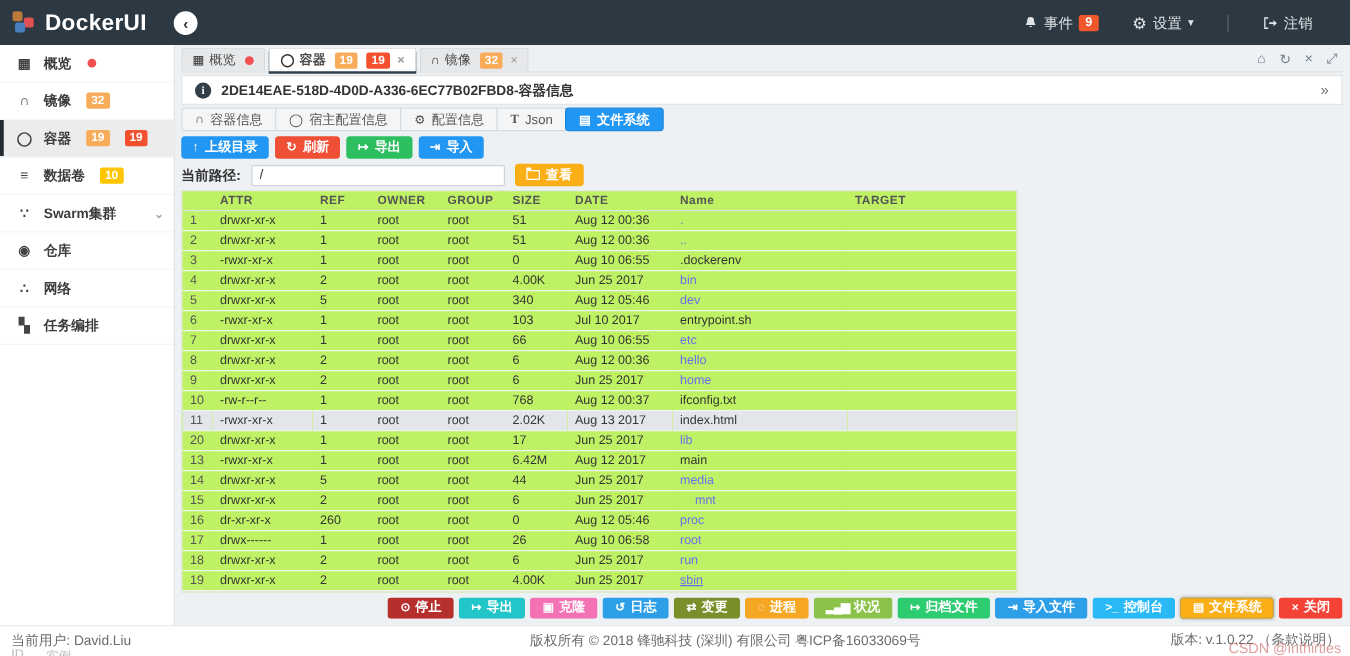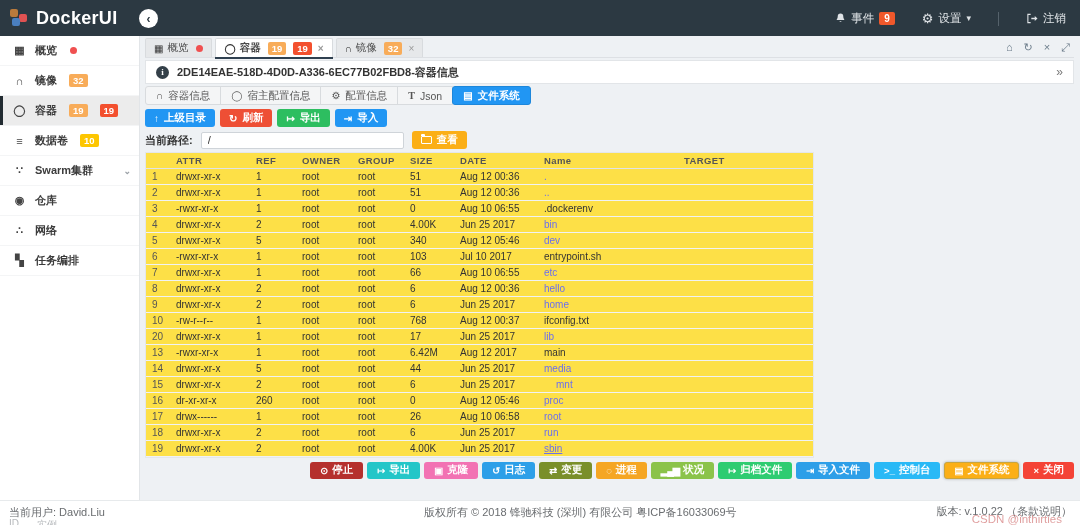--- a/index.html
+++ b/index.html
@@ -10,21 +10,21 @@
   
   .navbar { height:36px; background:#2c3942; color:#dfe3e6; display:flex; align-items:center; position:relative; flex:0 0 auto; }
   .brand { display:flex; align-items:center; gap:8px; padding-left:10px; width:140px; }
   .logo { width:18px; height:18px; position:relative; }
   .logo i { position:absolute; width:8px; height:8px; border-radius:2px; }
   .logo .l1 { background:#b97a3c; left:0; top:0; }
   .logo .l2 { background:#e05252; left:9px; top:5px; }
   .logo .l3 { background:#4a7fbf; left:2px; top:9px; }
   .brand-name { font-weight:bold; font-size:18px; color:#fff; letter-spacing:.3px; }
   .collapse-btn { position:absolute; left:139px; top:9px; width:19px; height:19px; border-radius:50%; background:#fff; color:#2c3942; display:flex; align-items:center; justify-content:center; font-size:12px; font-weight:bold; cursor:pointer; }
-  .nav-right { margin-left:auto; display:flex; align-items:flex-end; gap:27px; padding-right:14px; font-size:11.5px; }
+  .nav-right { margin-left:auto; display:flex; align-items:flex-end; gap:27px; padding-right:30px; font-size:11.5px; }
   .nav-link { display:flex; align-items:center; gap:5px; cursor:pointer; }
   .nav-badge { background:#f0582b; color:#fff; font-size:10px; padding:1px 5px; border-radius:2px; font-weight:bold; }
   .nav-divider { width:1px; height:14px; background:#55626b; }
   .gear-glyph { font-size:13px; }
   .caret { font-size:9px; }
 
   
   .main { flex:1 1 auto; display:flex; min-height:0; }
   .sidebar { width:140px; background:#fff; border-right:1px solid #e2e5e8; flex:0 0 auto; }
   .side-item { height:30px; display:flex; align-items:center; gap:9px; padding:0 8px 0 13px; font-size:11px; font-weight:bold; color:#3c3c3c; border-bottom:1px solid #f4f5f6; cursor:pointer; }
@@ -64,41 +64,41 @@
   .tbtn .bicon { font-size:10px; }
 
   
   .pathrow { margin-top:4px; display:flex; align-items:center; gap:8px; font-size:11px; font-weight:bold; color:#333; height:18px; }
   .path-input { width:203px; height:17px; border:1px solid #cfd4d9; border-radius:2px; padding:0 6px; font-size:11px; font-family:"Liberation Sans", sans-serif; color:#333; background:#fff; }
   .view-btn { display:flex; align-items:center; gap:5px; color:#fff; font-size:10.5px; font-weight:bold; padding:0 9px; height:18px; border-radius:3px; cursor:pointer; }
   .folder-icon { width:11px; height:8px; border:1px solid #fff; border-radius:1px; position:relative; }
   .folder-icon::before { content:''; position:absolute; top:-3px; left:-1px; width:4px; height:2px; background:#fff; border-radius:1px 1px 0 0; }
 
   
-  .tablewrap { margin-top:3px; width:669px; background:#fde047; border:1px solid #e4e7ea; }
+  .tablewrap { margin-top:3px; width:669px; background:#bef264; border:1px solid #e4e7ea; }
   table { border-collapse:collapse; table-layout:fixed; width:667px; }
   th { text-align:left; font-size:9.5px; color:#555; letter-spacing:.4px; padding:1px 6px; height:15px; border-bottom:1px solid #e0e3e6; font-weight:bold; }
   td { font-size:10px; color:#333; padding:2px 6px; height:16px; border-bottom:1px solid #f0f2f4; overflow:hidden; white-space:nowrap; }
   td.rownum { color:#555; }
   tr.highlight td { background:#e2e6ea; }
   .cell-link { color:#6b6fee; cursor:pointer; }
 
   
   .actionbar { margin-top:4px; display:flex; justify-content:flex-end; gap:4px; }
   .abtn { display:flex; align-items:center; gap:4px; color:#fff; font-size:10.5px; font-weight:bold; padding:0 9px; height:17px; border-radius:3px; cursor:pointer; border:1px solid transparent; }
   .abtn.active { border:1px solid #c9a53d; box-shadow:0 0 3px rgba(0,0,0,.3); }
   .abtn .bicon { font-size:9.5px; }
   .mini-bars { font-size:8px; letter-spacing:-1px; }
 
   
   .footer { height:25px; background:#fff; border-top:1px solid #e7eaec; position:relative; flex:0 0 auto; font-size:11px; color:#6a6d70; }
   .footer-user { position:absolute; left:9px; top:4px; }
   .footer-copy { position:absolute; left:424px; top:4px; }
   .footer-version { position:absolute; right:8px; top:3px; }
-  .watermark { position:absolute; right:18px; top:12px; color:rgba(199,80,80,.55); font-size:11.5px; pointer-events:none; }
+  .watermark { position:absolute; right:7px; top:12px; color:rgba(199,80,80,.55); font-size:11.5px; pointer-events:none; }
   .clipped-row { position:absolute; left:9px; bottom:0; height:7px; overflow:hidden; color:#b6b9bc; font-size:10px; display:flex; gap:18px;justify-content:flex-end; }
 
   svg.ic { display:block; }
 </style>
 </head>
 <body>
 
 <div class="app">
 
   <header class="navbar">
@@ -394,20 +394,31 @@
                 <td class="rownum">10</td>
                 <td>-rw-r--r--</td>
                 <td>1</td>
                 <td>root</td>
                 <td>root</td>
                 <td>768</td>
                 <td>Aug 12 00:37</td>
                 <td><span>ifconfig.txt</span></td>
                 <td></td>
               </tr>
+              <tr class="highlight">
+                <td class="rownum">11</td>
+                <td>-rwxr-xr-x</td>
+                <td>1</td>
+                <td>root</td>
+                <td>root</td>
+                <td>2.02K</td>
+                <td>Aug 13 2017</td>
+                <td><span>index.html</span></td>
+                <td></td>
+              </tr>
               <tr>
                 <td class="rownum">20</td>
                 <td>drwxr-xr-x</td>
                 <td>1</td>
                 <td>root</td>
                 <td>root</td>
                 <td>17</td>
                 <td>Jun 25 2017</td>
                 <td><span class="cell-link" style="color: rgb(107, 111, 238);">lib</span></td>
                 <td></td>

